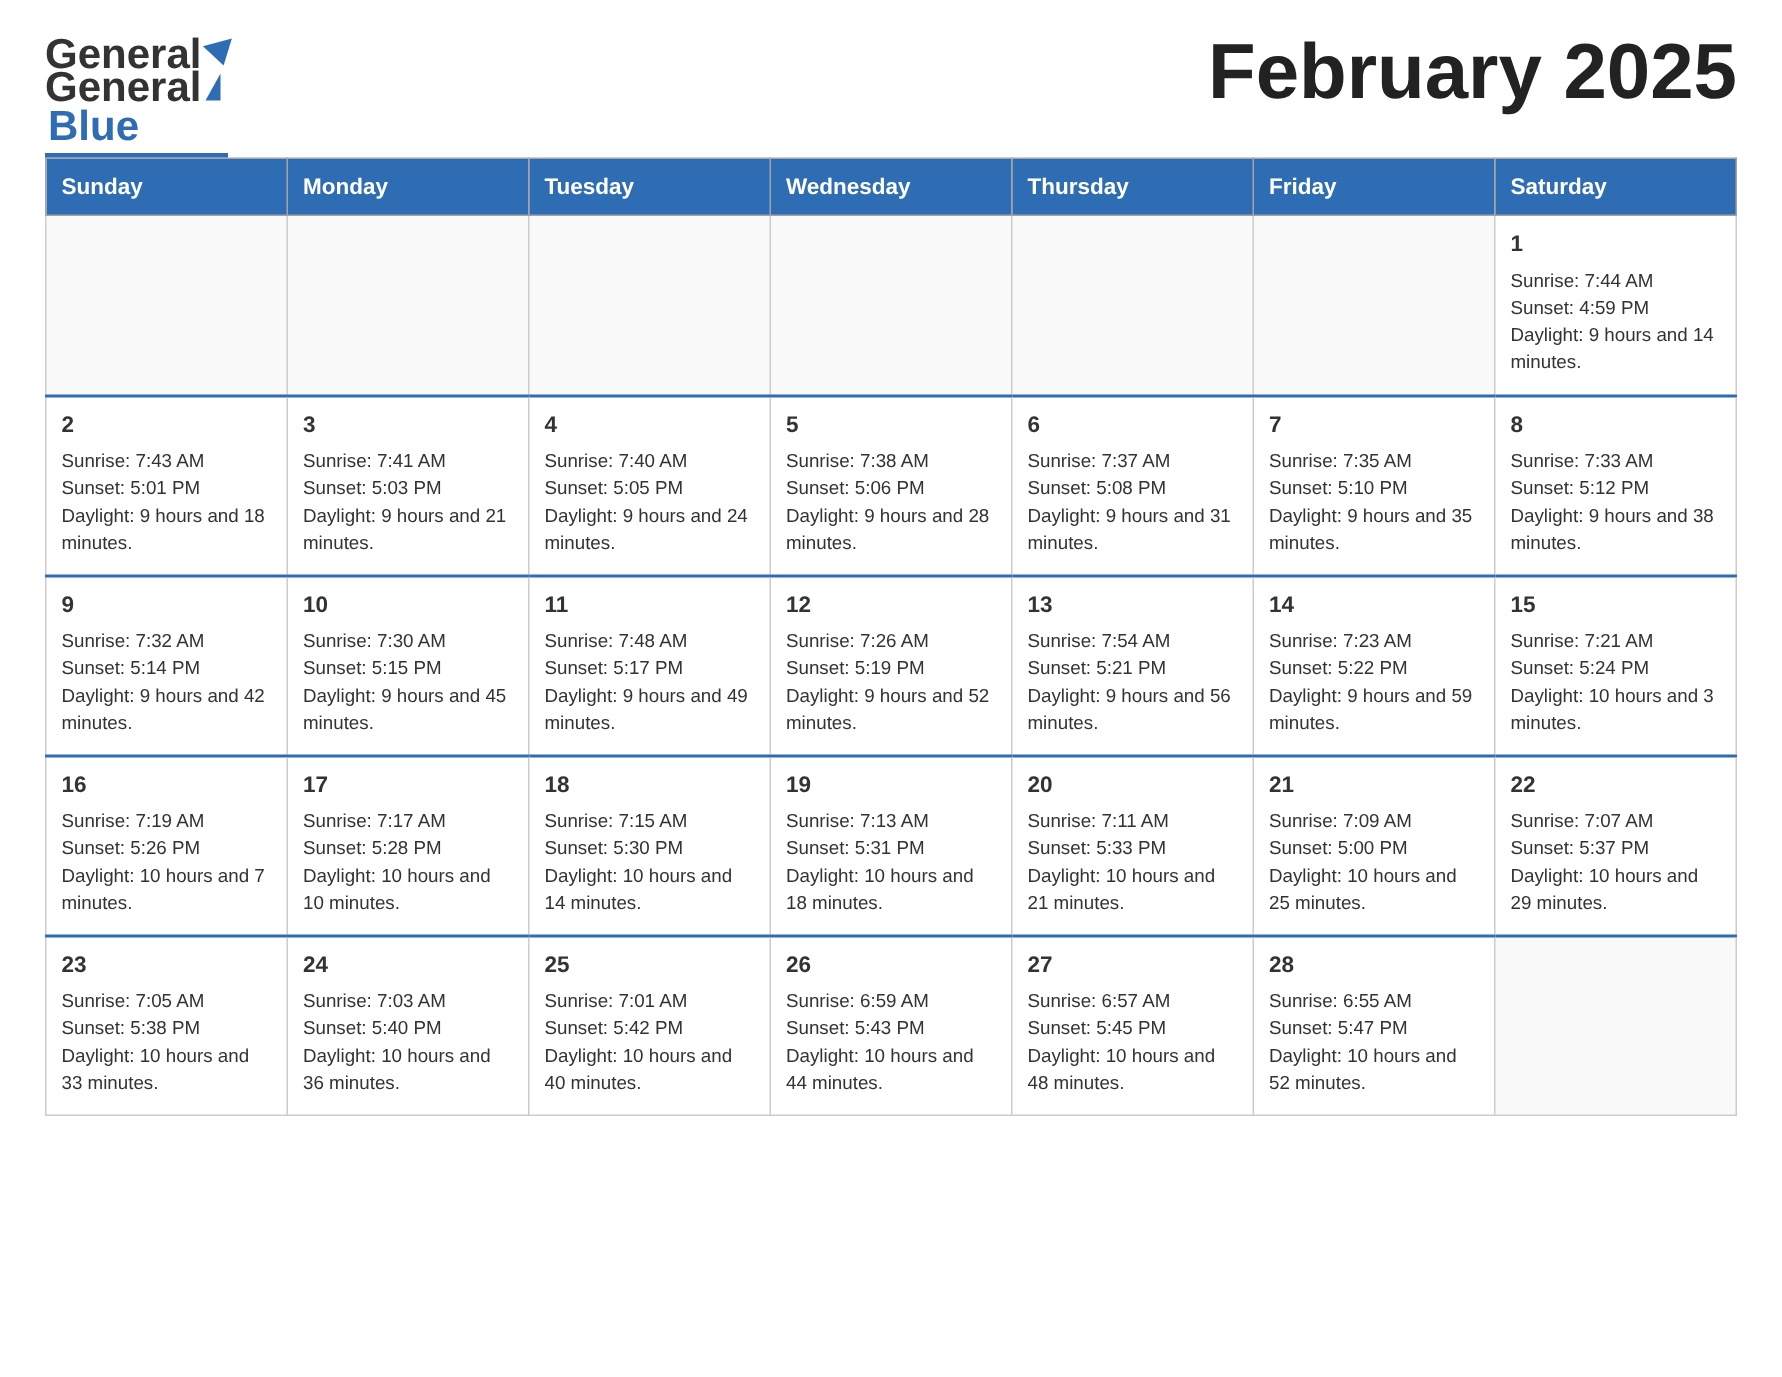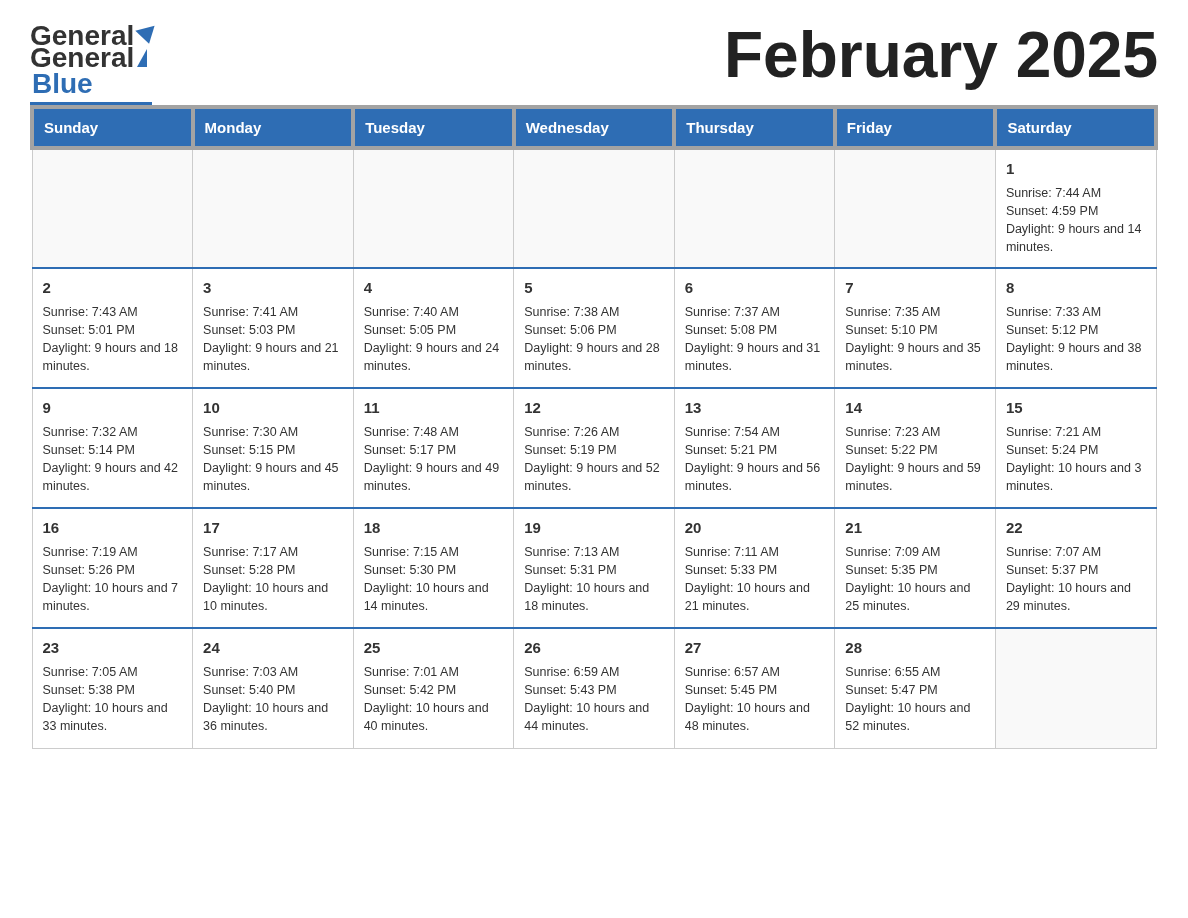--- a/index.html
+++ b/index.html
@@ -42,21 +42,21 @@
     .logo-line {
       width: 100%;
       height: 3px;
       background: #2e6db4;
       margin-top: 2px;
     }
     .title-section {
       text-align: right;
     }
     .title-section h1 {
-      font-size: 64px;
+      font-size: 52px;
       font-weight: bold;
       color: #222;
       line-height: 1.1;
     }
     .title-section h2 {
       font-size: 22px;
       font-weight: normal;
       color: #555;
       margin-top: 4px;
     }
@@ -65,21 +65,21 @@
       border-collapse: collapse;
       border: 1px solid #999;
     }
     .calendar th {
       background-color: #2e6db4;
       color: #fff;
       font-size: 15px;
       font-weight: bold;
       padding: 10px 10px;
       text-align: left;
-      border: 4px solid #a3a3a3;
+      border: 1px solid #a3a3a3;
     }
     .calendar td {
       vertical-align: top;
       padding: 8px 10px;
       border: 1px solid #ccc;
       width: calc(100% / 7);
       min-height: 100px;
       font-size: 12.5px;
       color: #333;
       line-height: 1.45;
@@ -163,21 +163,21 @@
         <td><span class="day-number">13</span><span>Sunrise: 7:54 AM</span><br><span>Sunset: 5:21 PM</span><br><span>Daylight: 9 hours and 56 minutes.</span></td>
         <td><span class="day-number">14</span><span>Sunrise: 7:23 AM</span><br><span>Sunset: 5:22 PM</span><br><span>Daylight: 9 hours and 59 minutes.</span></td>
         <td><span class="day-number">15</span><span>Sunrise: 7:21 AM</span><br><span>Sunset: 5:24 PM</span><br><span>Daylight: 10 hours and 3 minutes.</span></td>
       </tr>
       <tr class="week-row">
         <td><span class="day-number">16</span><span>Sunrise: 7:19 AM</span><br><span>Sunset: 5:26 PM</span><br><span>Daylight: 10 hours and 7 minutes.</span></td>
         <td><span class="day-number">17</span><span>Sunrise: 7:17 AM</span><br><span>Sunset: 5:28 PM</span><br><span>Daylight: 10 hours and 10 minutes.</span></td>
         <td><span class="day-number">18</span><span>Sunrise: 7:15 AM</span><br><span>Sunset: 5:30 PM</span><br><span>Daylight: 10 hours and 14 minutes.</span></td>
         <td><span class="day-number">19</span><span>Sunrise: 7:13 AM</span><br><span>Sunset: 5:31 PM</span><br><span>Daylight: 10 hours and 18 minutes.</span></td>
         <td><span class="day-number">20</span><span>Sunrise: 7:11 AM</span><br><span>Sunset: 5:33 PM</span><br><span>Daylight: 10 hours and 21 minutes.</span></td>
-        <td><span class="day-number">21</span><span>Sunrise: 7:09 AM</span><br><span>Sunset: 5:35 PM</span><br><span>Daylight: 10 hours and 25 minutes.</span></td>
+        <td><span class="day-number">21</span><span>Sunrise: 7:09 AM</span><br><span>Sunset: 5:00 PM</span><br><span>Daylight: 10 hours and 25 minutes.</span></td>
         <td><span class="day-number">22</span><span>Sunrise: 7:07 AM</span><br><span>Sunset: 5:37 PM</span><br><span>Daylight: 10 hours and 29 minutes.</span></td>
       </tr>
       <tr class="week-row">
         <td><span class="day-number">23</span><span>Sunrise: 7:05 AM</span><br><span>Sunset: 5:38 PM</span><br><span>Daylight: 10 hours and 33 minutes.</span></td>
         <td><span class="day-number">24</span><span>Sunrise: 7:03 AM</span><br><span>Sunset: 5:40 PM</span><br><span>Daylight: 10 hours and 36 minutes.</span></td>
         <td><span class="day-number">25</span><span>Sunrise: 7:01 AM</span><br><span>Sunset: 5:42 PM</span><br><span>Daylight: 10 hours and 40 minutes.</span></td>
         <td><span class="day-number">26</span><span>Sunrise: 6:59 AM</span><br><span>Sunset: 5:43 PM</span><br><span>Daylight: 10 hours and 44 minutes.</span></td>
         <td><span class="day-number">27</span><span>Sunrise: 6:57 AM</span><br><span>Sunset: 5:45 PM</span><br><span>Daylight: 10 hours and 48 minutes.</span></td>
         <td><span class="day-number">28</span><span>Sunrise: 6:55 AM</span><br><span>Sunset: 5:47 PM</span><br><span>Daylight: 10 hours and 52 minutes.</span></td>
         <td class="empty-cell"></td>

